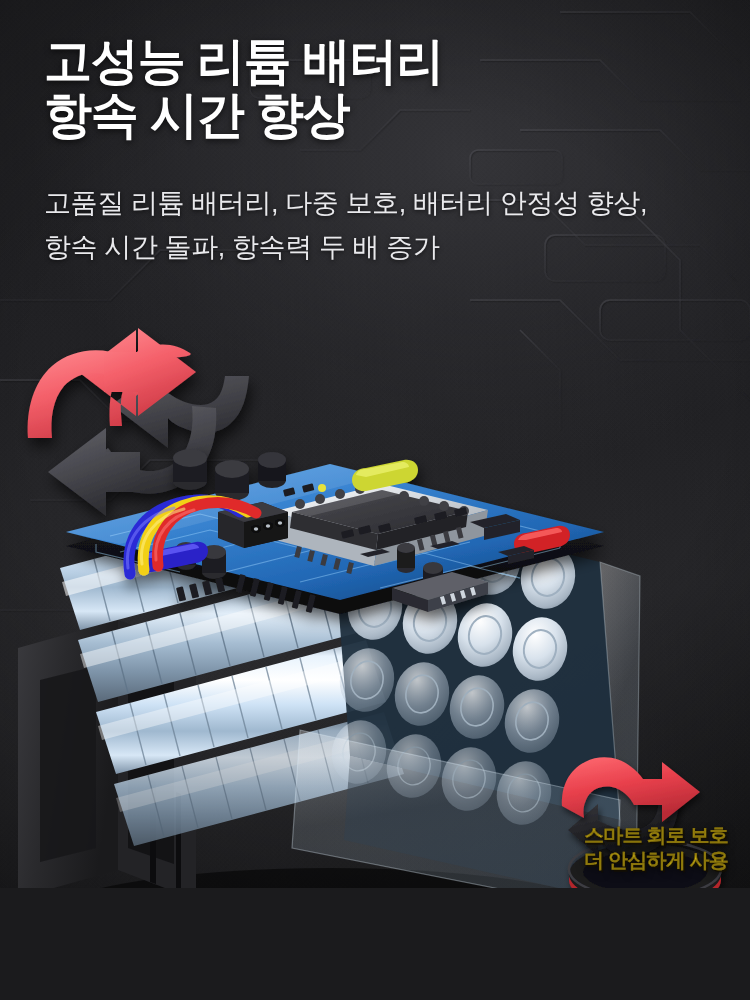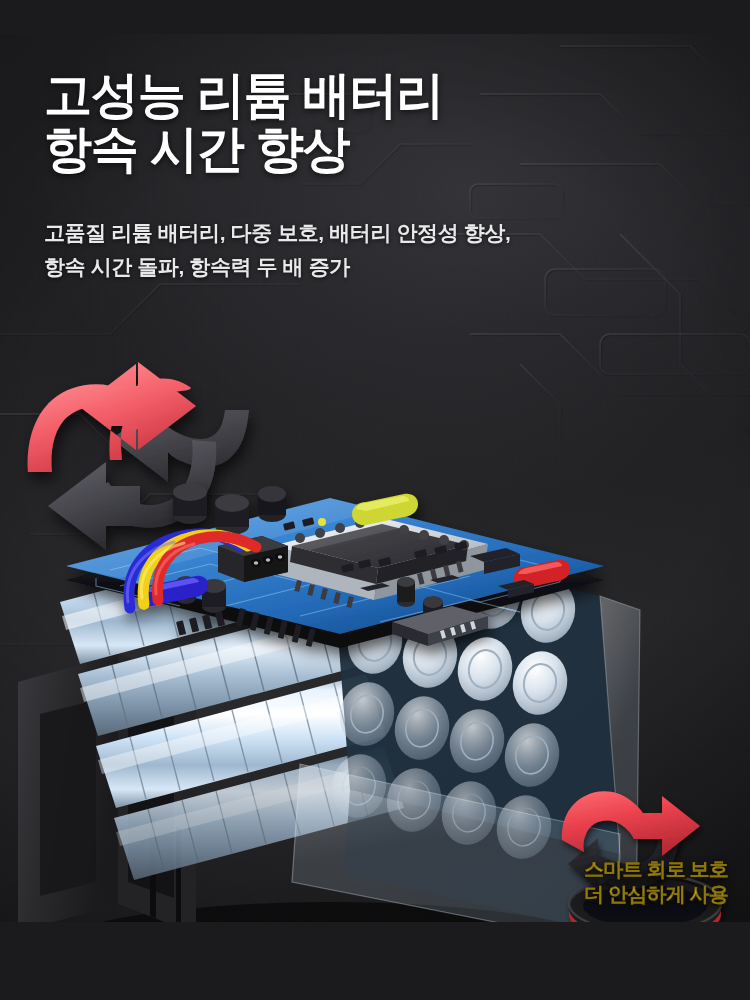--- a/index.html
+++ b/index.html
@@ -16,21 +16,20 @@
   
   .poster {
     position: relative;
     width: 750px;
     height: 888px;
     overflow: hidden;
     background:
       radial-gradient(ellipse 700px 500px at 62% 18%, #343438 0%, rgba(52,52,56,0) 62%),
       radial-gradient(ellipse 900px 700px at 25% 78%, #2a2a2d 0%, rgba(42,42,45,0) 70%),
       linear-gradient(168deg, #232326 0%, #1d1d20 40%, #252528 70%, #1a1a1c 100%);
-    margin-top: 34px;
   }
 
   
   .bg-circuit {
     position: absolute; inset: 0;
     opacity: .55;
     pointer-events: none;
   }
   .bg-noise {
     position: absolute; inset: 0;
@@ -57,23 +56,23 @@
     letter-spacing: -1.2px;
     transform: scaleX(.96);
     transform-origin: left center;
     text-shadow: 0 2px 6px rgba(0,0,0,.65);
     white-space: pre-line;
   }
 
   .subcopy {
     margin-top: 40px;
     color: #e9e9ec;
-    font-size: 21px;
+    font-size: 27px;
     line-height: 1.62;
-    font-weight: 700;
+    font-weight: 400;
     letter-spacing: -.4px;
     text-shadow: 0 1px 4px rgba(0,0,0,.7);
     white-space: pre-line;
   }
 
   
   .stage { position: absolute; left: 0; top: 300px; width: 750px; height: 700px; z-index: 10; }
   .stage svg { display: block; width: 750px; height: 700px; }
 
   

